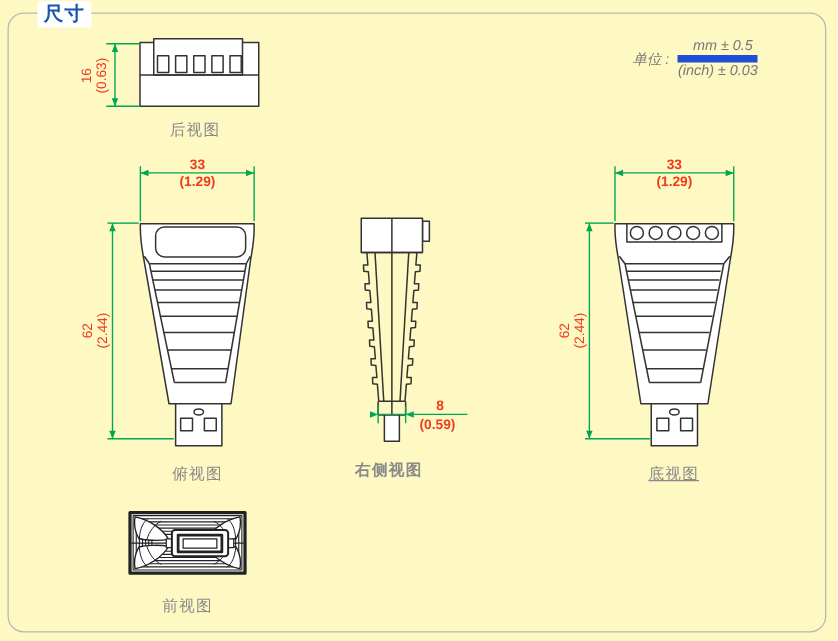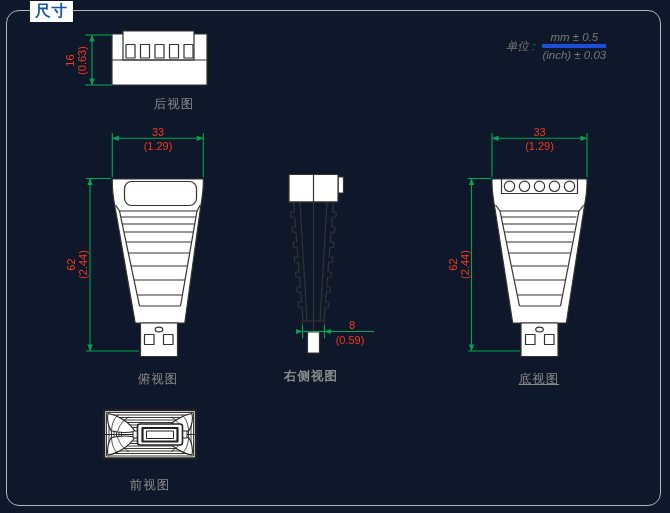--- a/index.html
+++ b/index.html
@@ -1,31 +1,31 @@
 <!DOCTYPE html>
 <html><head>
 <meta charset="utf-8">
 <style>
   html,body{margin:0;padding:0;background:#fff;}
-  #stage{position:relative;width:670px;height:513px;background:#0f172a;overflow:hidden;
+  #stage{position:relative;width:670px;height:513px;background:#fef9c3;overflow:hidden;
          font-family:"Liberation Sans","DejaVu Sans",sans-serif;}
   #frame{position:absolute;left:6px;top:10px;width:653px;height:494px;
          border:1.5px solid #b5b5b5;border-radius:13px;}
   #title{position:absolute;left:30px;top:1px;padding:0 5px;background:#fff;
          color:#1457ad;font-size:15.5px;font-weight:bold;letter-spacing:1px;z-index:3;}
   svg{position:absolute;left:0;top:0;z-index:1;}
   .txt{position:absolute;z-index:2;}
   .dim{color:#f23a1e;font-size:11px;line-height:12px;text-align:center;}
-  .hdim{width:52px;}
+  .hdim{width:52px;font-weight:bold;}
   .vdim{width:58px;transform:rotate(-90deg);line-height:11.5px;}
   .viewlabel{color:#8a8a8a;font-size:12.5px;letter-spacing:1px;text-align:center;width:100px;}
   #unitnote{position:absolute;left:506px;top:31px;display:flex;align-items:center;gap:7px;
             color:#777;font-size:11.5px;z-index:2;font-style:italic;}
   #unitnote .frac{display:inline-block;text-align:center;}
-  #unitnote .num{display:block;border-bottom:4px solid #1d4ed8;padding:0 4px 1px;}
+  #unitnote .num{display:block;border-bottom:6px solid #1d4ed8;padding:0 4px 1px;text-align:right;}
   #unitnote .den{display:block;padding-top:1px;}
 </style>
 </head>
 <body>
 
 <div id="stage">
 
   <div id="frame"></div>
   <div id="title">尺寸</div>
 
@@ -226,19 +226,19 @@
   <div class="txt dim hdim" style="left:324px;top:333.5px;">(0.59)</div>
 
   <div class="txt dim hdim" style="left:513.5px;top:125.5px;">33</div>
   <div class="txt dim hdim" style="left:513.5px;top:139.5px;">(1.29)</div>
 
   <div class="txt dim vdim" style="left:429.5px;top:253px;">
     <div>62</div>
     <div>(2.44)</div>
   </div>
 
-  <div class="txt viewlabel" style="left:124px;top:96px;">后视图</div>
+  <div class="txt viewlabel" style="left:106px;top:96px;">后视图</div>
   <div class="txt viewlabel" style="left:108px;top:371px;font-family:Liberation Mono, monospace;">俯视图</div>
   <div class="txt viewlabel" style="left:261px;top:368px;font-weight:bold;">右侧视图</div>
   <div class="txt viewlabel" style="left:489px;top:371px;text-decoration:underline;">底视图</div>
   <div class="txt viewlabel" style="left:100px;top:477px;">前视图</div>
 
 </div>
 
 </body></html>

